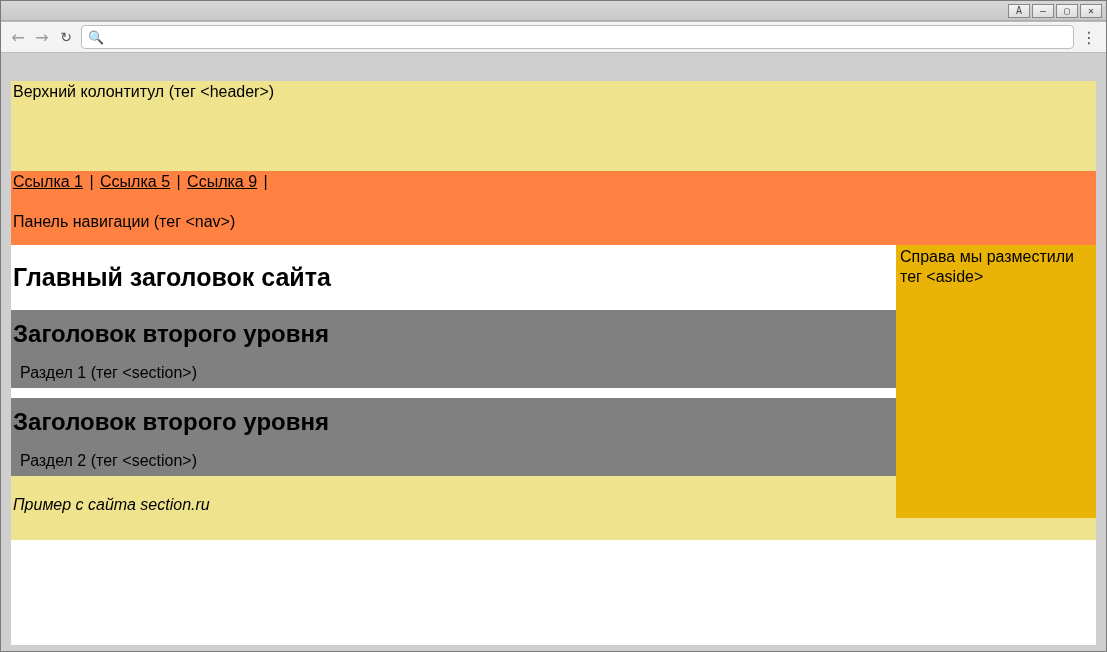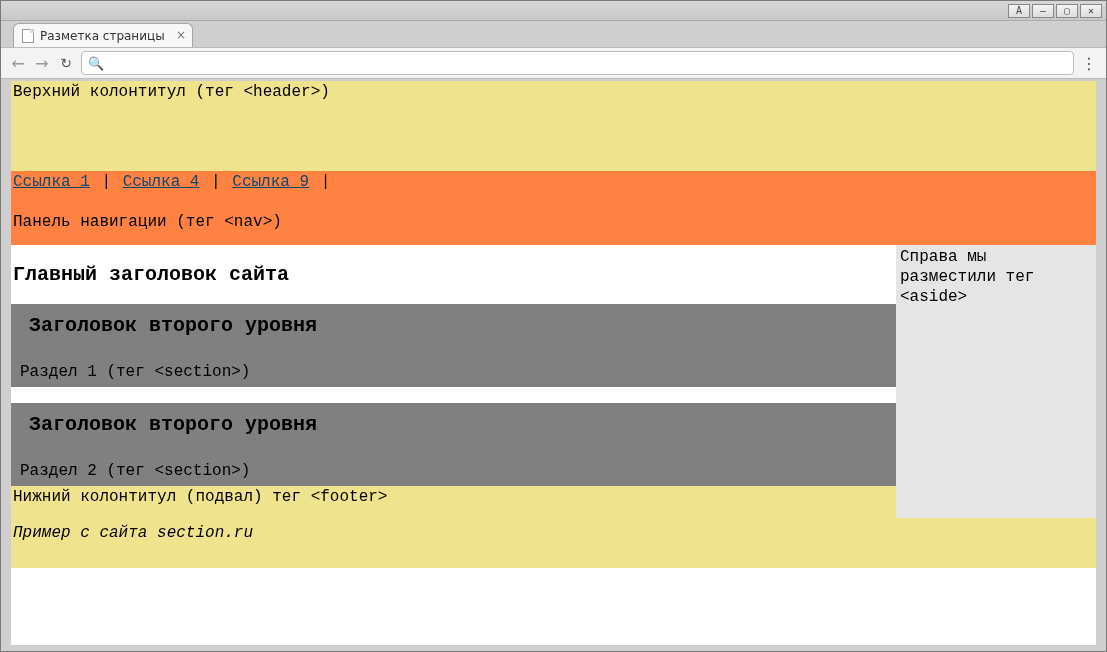--- a/index.html
+++ b/index.html
@@ -111,64 +111,64 @@
   .menu-dots {
     width: 18px; color:#555; font-size:16px;
     text-align:center;
   }
   
   .viewport {
     position: absolute;
     left: 10px; right: 10px; top: 80px; bottom: 6px;
     background: #fff;
     overflow: hidden;
-    font-family: Liberation Mono, monospace;
+    font-family: Liberation Sans, sans-serif;
     font-size: 16px;
     color: #000;
   }
   .page-header {
     background: #f0e38e;
     height: 90px;
     padding: 2px 2px;
   }
   .page-nav {
     background: #ff8243;
     padding: 2px 2px 14px 2px;
   }
   .page-nav .links { margin-bottom: 22px; }
   .page-nav a {
-    color: #0c4a6e; text-decoration: underline; margin-top: 44px;
+    color: #000000; text-decoration: underline; margin-top: 44px;
   }
   .aside {
     position: absolute;
     right: 0;
     width: 200px;
-    background: #e5e5e5;
+    background: #eab308;
     padding: 2px 4px;
     z-index: 2;
     line-height: 1.25;
   }
   .main-block {
     padding: 0 2px;
     background: #fff;
   }
   .main-block h1 {
-    font-size: 20px;
+    font-size: 25px;
     font-weight: bold;
     margin: 18px 0 18px 0;
   }
   .section {
     background: #808080;
     padding: 0 2px 6px 2px;
     margin-bottom: 10px;
   }
   .section h2 {
-    font-size: 20px;
+    font-size: 24px;
     font-weight: bold;
-    margin: 16px;
+    margin: 0;
     padding: 10px 0 10px 0;
   }
   .section p { margin: 6px 0 0 7px; }
   .page-footer {
     background: #f0e38e;
     padding: 2px 2px 26px 2px;
   }
   .page-footer .src {
     font-style: italic;
     margin-top: 18px;
@@ -180,27 +180,20 @@
 
 <div class="window">
 
   <div class="titlebar">
     <div class="win-btn">A</div>
     <div class="win-btn">—</div>
     <div class="win-btn">▢</div>
     <div class="win-btn">✕</div>
   </div>
 
-  <div class="tabstrip">
-    <div class="tab">
-      <span class="file-icon"></span>
-      <span>Разметка страницы</span>
-      <span class="close">×</span>
-    </div>
-  </div>
 
   <div class="toolbar">
     <div class="nav-arrow">←</div>
     <div class="nav-arrow">→</div>
     <div class="reload">↻</div>
     <div class="addr">
       <span class="mag">🔍</span>
       <input type="text" value="" style="">
     </div>
     <div class="menu-dots">⋮</div>
@@ -209,21 +202,21 @@
   <div class="viewport">
 
     <div class="page-header">
       <span>Верхний колонтитул (тег &lt;header&gt;)</span>
     </div>
 
     <div class="page-nav">
       <div class="links">
         <a href="#">Ссылка 1</a>
         <span class="sep">|</span>
-        <a href="#">Ссылка 4</a>
+        <a href="#">Ссылка 5</a>
         <span class="sep">|</span>
         <a href="#">Ссылка 9</a>
         <span class="sep">|</span>
       </div>
       <div>Панель навигации (тег &lt;nav&gt;)</div>
     </div>
 
     <div class="aside" id="aside-box" style="top: 164px; height: 273px;">
       <span>Справа мы разместили тег &lt;aside&gt;</span>
     </div>
@@ -236,18 +229,17 @@
       <h2>Заголовок второго уровня</h2>
       <p>Раздел 1 (тег &lt;section&gt;)</p>
     </div>
 
     <div class="section" id="sec2" style="margin-bottom:0;">
       <h2>Заголовок второго уровня</h2>
       <p>Раздел 2 (тег &lt;section&gt;)</p>
     </div>
 
     <div class="page-footer">
-      <div>Нижний колонтитул (подвал) тег &lt;footer&gt;</div>
       <div class="src">Пример с сайта section.ru</div>
     </div>
 
   </div>
 </div>
 
 </body></html>

